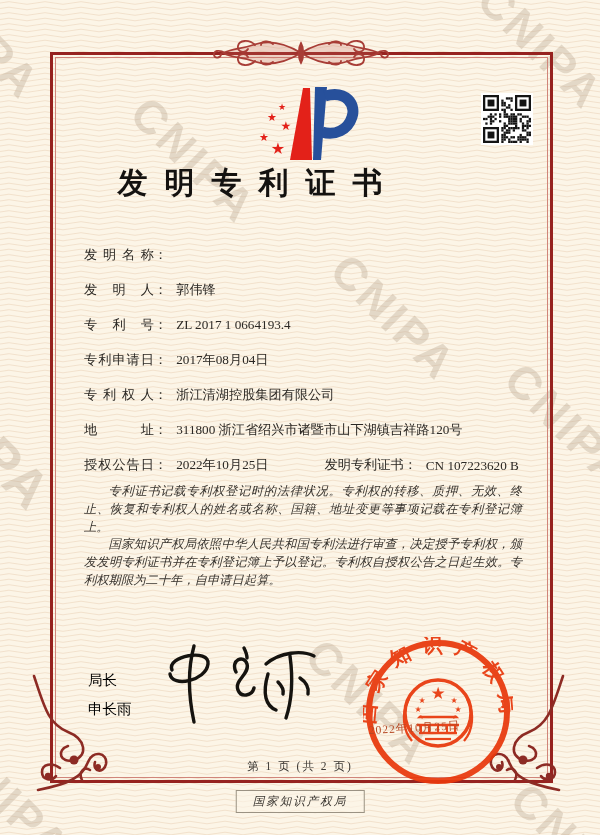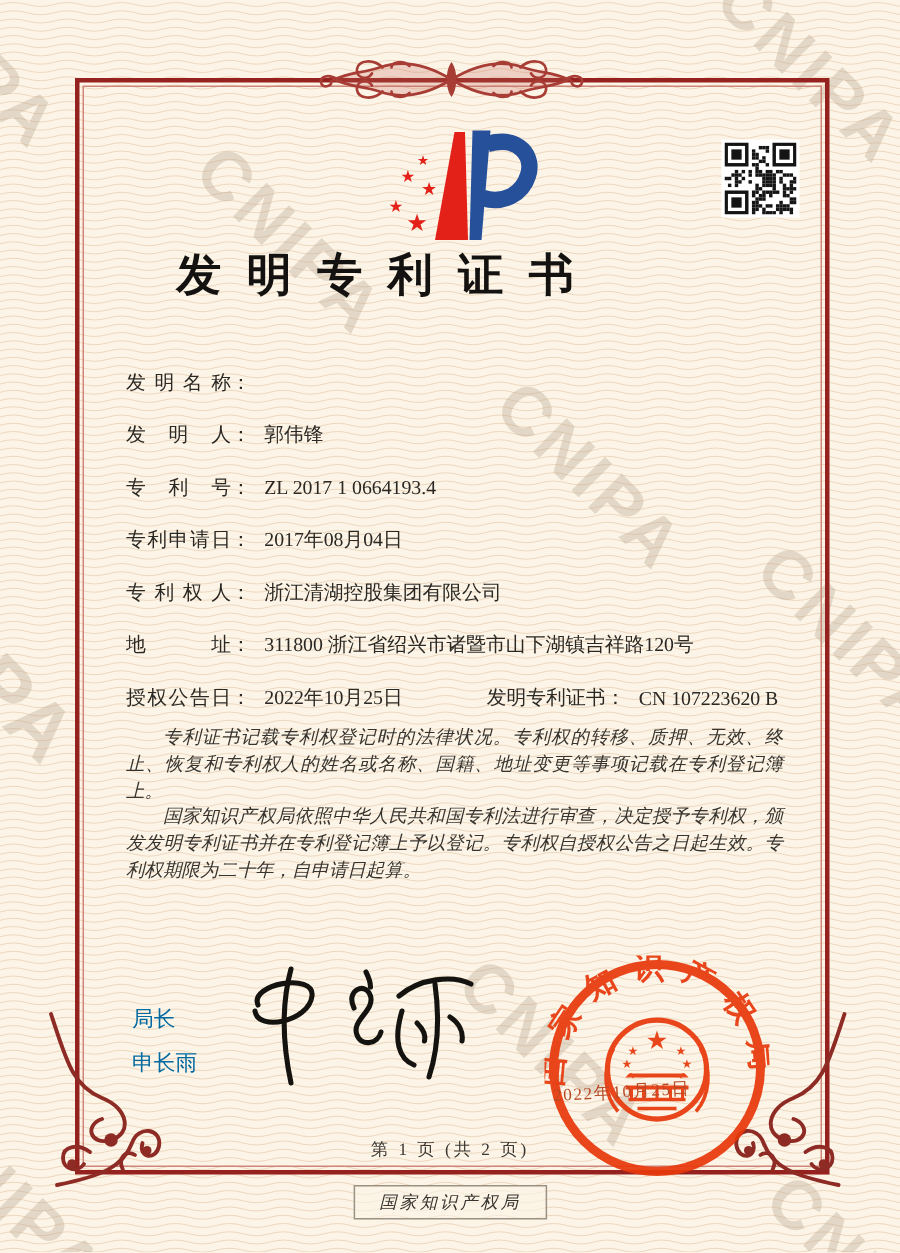--- a/index.html
+++ b/index.html
@@ -19,21 +19,21 @@
          letter-spacing:17px;text-indent:17px;color:#141210;}
   .fields{position:absolute;left:84px;top:237px;width:444px;font-size:13.2px;color:#2b2824;}
   .row{display:flex;align-items:center;height:35px;white-space:nowrap;}
   .lbl{display:block;width:70px;text-align:justify;text-align-last:justify;}
   .colon{margin-right:9px;}
   .pair{display:flex;align-items:flex-end;}
   .pair-right{margin-left:56px;}
   .paras{position:absolute;left:84px;top:483px;width:438px;font-size:12.3px;line-height:17.8px;
          font-style:italic;text-align:justify;color:#37332e;}
   .paras p{margin:0;text-indent:2em;}
-  .director{position:absolute;left:88px;top:666px;font-size:14.5px;line-height:29px;color:#0369a1;}
+  .director{position:absolute;left:88px;top:666px;font-size:14.5px;line-height:29px;color:#000000;}
   .sig{position:absolute;left:148px;top:636px;}
   .seal{position:absolute;left:363px;top:637px;}
   .footer{position:absolute;left:0;top:759px;width:600px;text-align:center;font-size:11.5px;letter-spacing:2px;color:#3b3733;}
   .note{position:absolute;left:50%;top:790px;transform:translateX(-50%);border:1px solid #9b9283;
         padding:3px 16px;font-size:11.5px;font-style:italic;letter-spacing:2px;color:#37332e;background:rgba(252,245,231,.6);}
   .orn{position:absolute;pointer-events:none;}
 </style>
 </head>
 <body>
 

